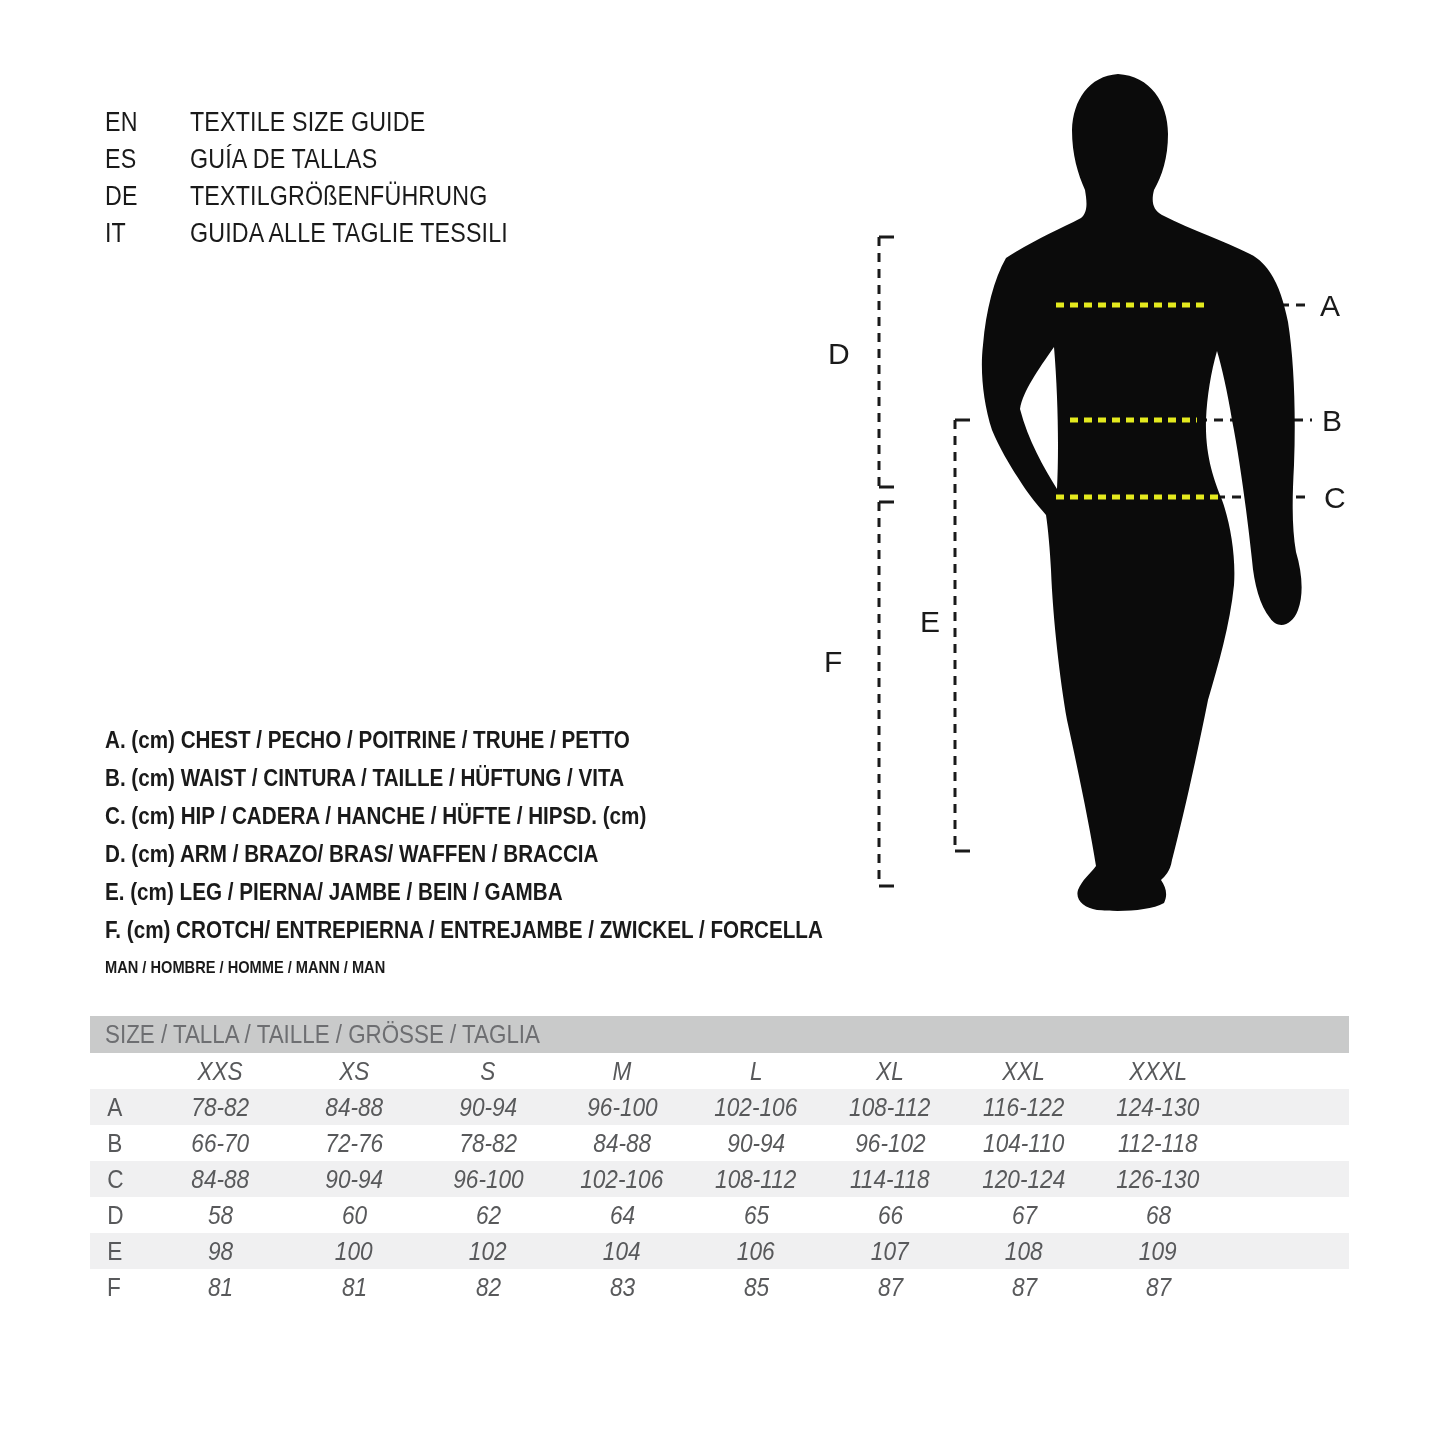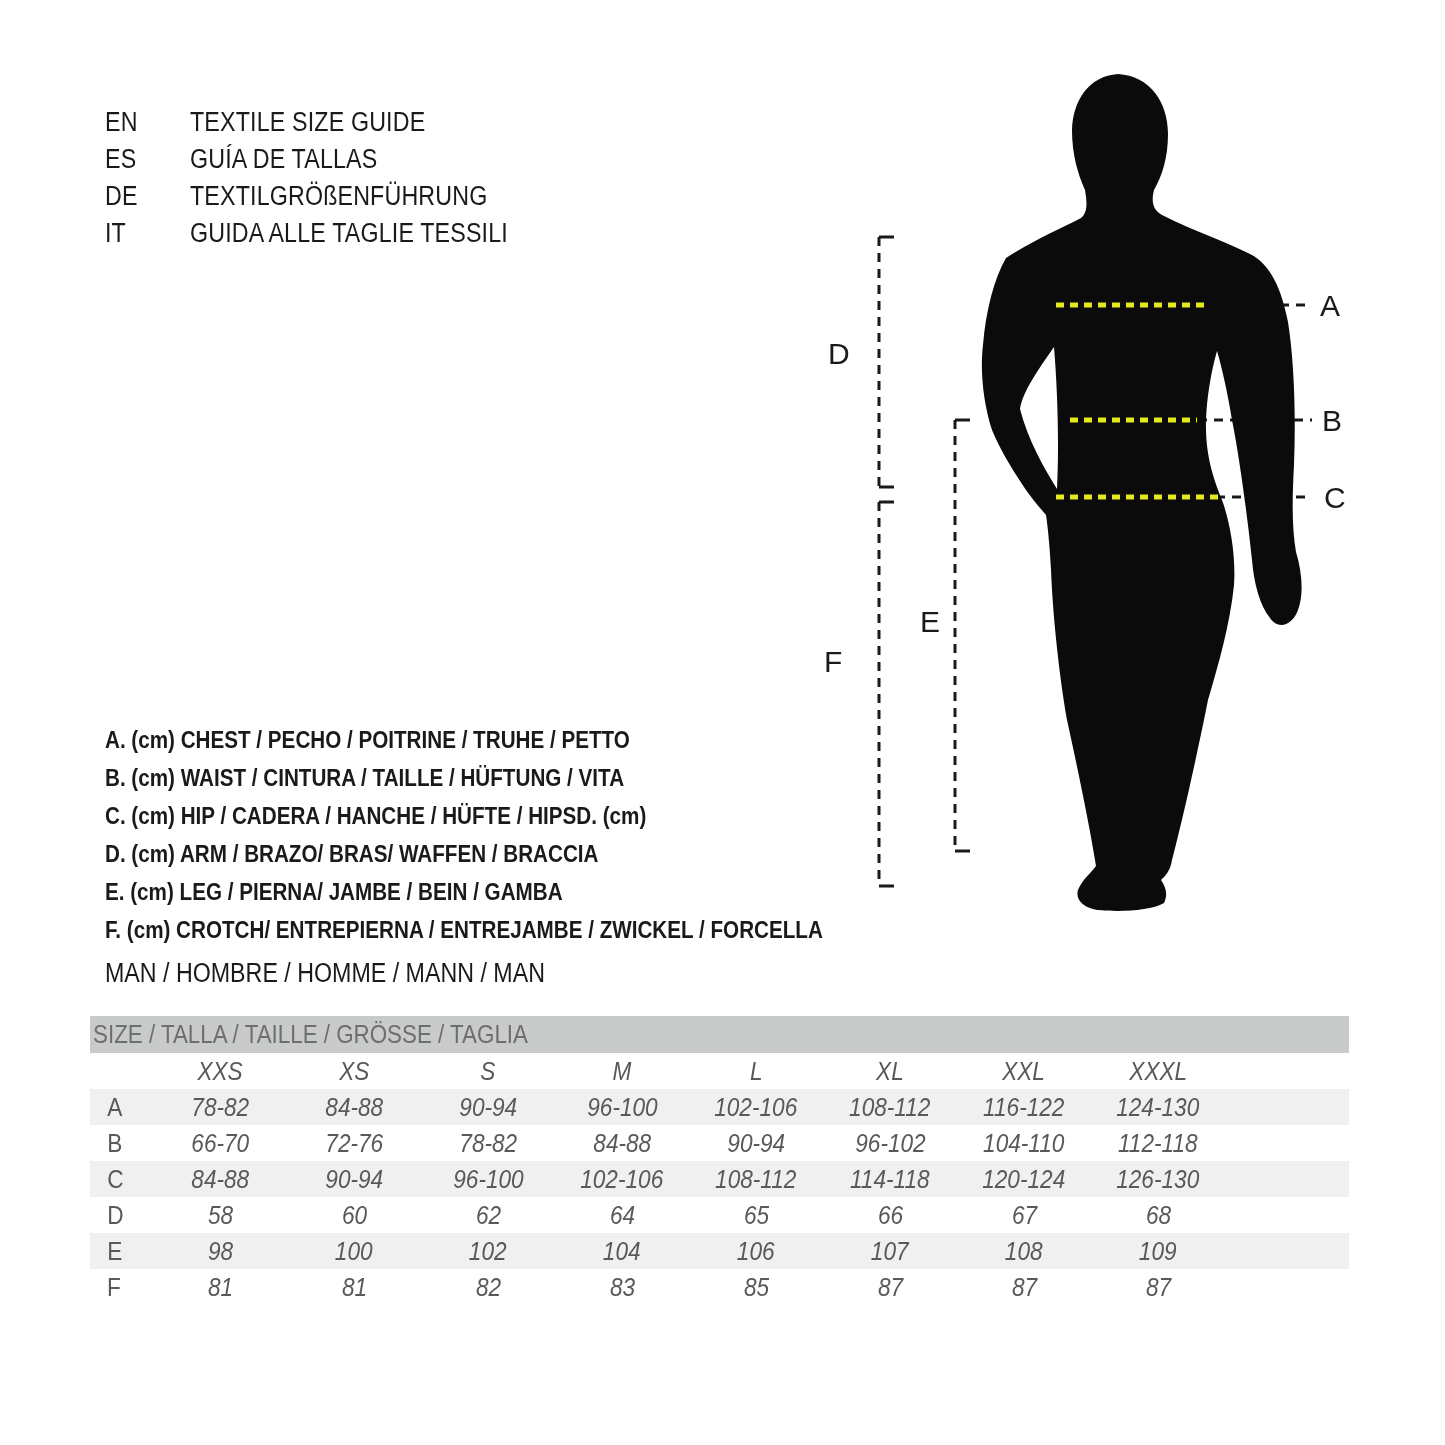--- a/index.html
+++ b/index.html
@@ -12,29 +12,29 @@
   .cxc{display:inline-block;transform:scaleX(.87);transform-origin:50% 50%;white-space:nowrap;}
 
   
   .lang-block{position:absolute;left:105px;top:96px;margin-top:8px;}
   .lang-row{display:flex;height:37px;align-items:center;font-size:27px;font-weight:500;letter-spacing:.2px;}
   .lang-code{width:85px;flex:0 0 85px;}
   
   .legend-block{position:absolute;left:105px;top:721px;}
   .legend-line{height:38px;display:flex;align-items:center;font-size:24px;font-weight:700;}
   
-  .gender-line{position:absolute;left:105px;top:958px;font-size:27px;font-weight:400;}
+  .gender-line{position:absolute;left:105px;top:958px;font-size:17px;font-weight:700;}
 
   
   .figure-wrap{position:absolute;left:820px;top:60px;width:560px;height:870px;}
 
   
   .size-table{position:absolute;left:90px;top:1016px;width:1259px;font-weight:500;}
   .st-headerbar{height:37px;background:#c9caca;color:#6d6e71;display:flex;align-items:center;
-    padding-left:3px;box-sizing:border-box;font-size:26px;}
+    padding-left:15px;box-sizing:border-box;font-size:26px;}
   .st-row{display:flex;height:36px;align-items:center;color:#58595b;font-size:26px;}
   .st-row.odd{background:#f0f0f1;}
   .st-lab{width:63px;flex:0 0 63px;padding-left:16px;box-sizing:border-box;}
   .st-cell{width:134px;flex:0 0 134px;text-align:center;font-style:italic;}
   .st-fill{flex:1;}
 </style>
 </head>
 <body>
 
 <div class="stage">

